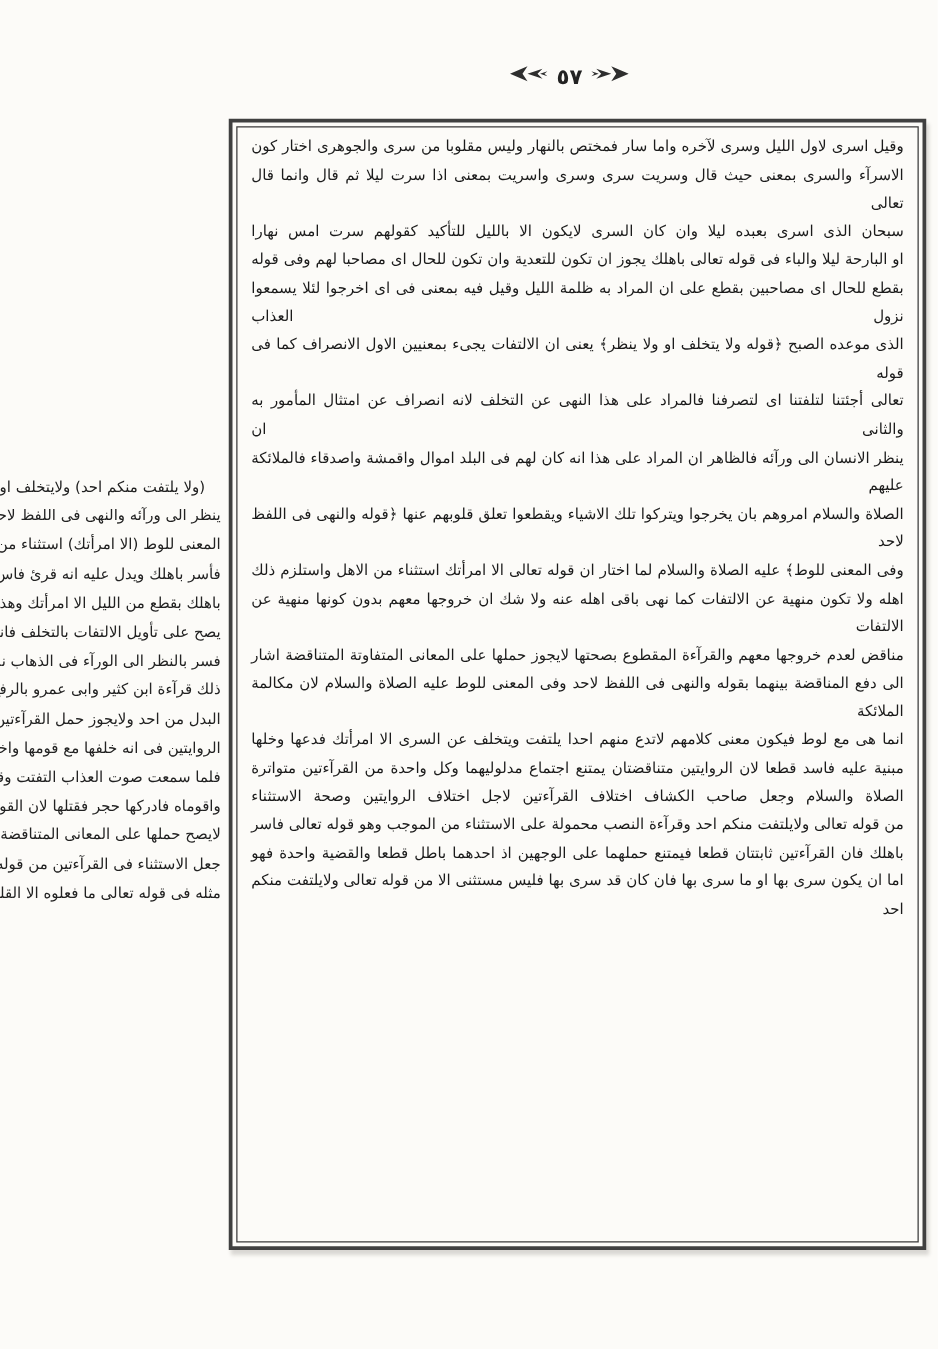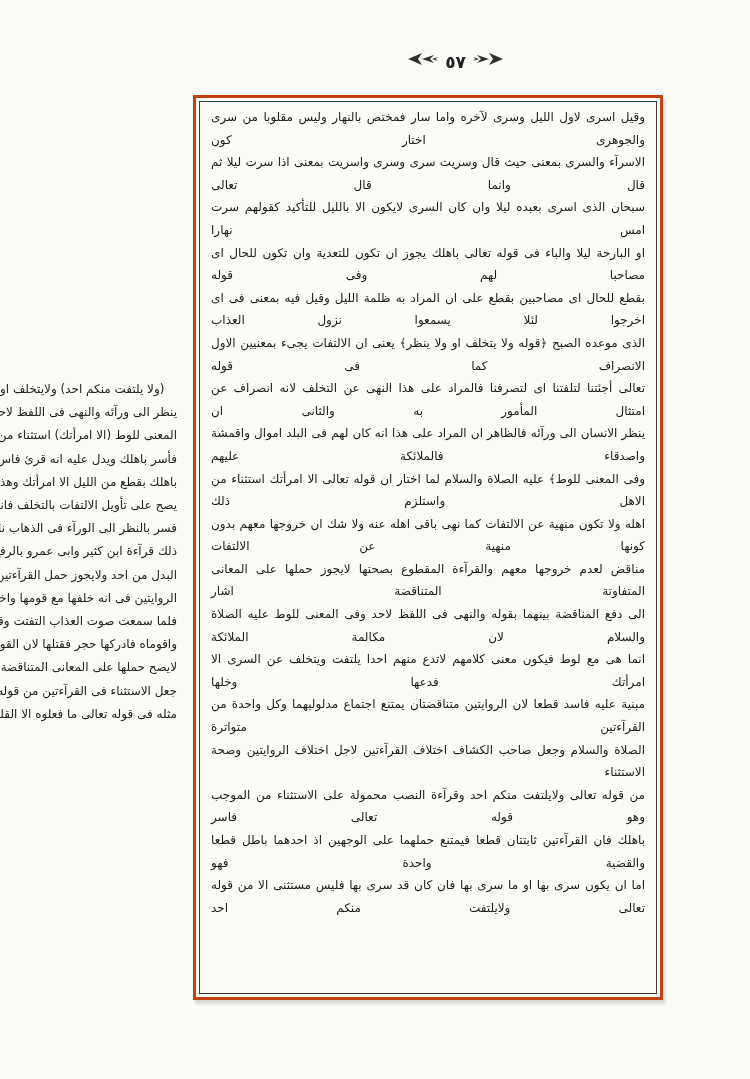--- a/index.html
+++ b/index.html
@@ -23,23 +23,23 @@
     direction:rtl;
   }
   .pagenum{
     font-size:17px;font-weight:bold;color:#222;
     letter-spacing:1px;
   }
   .orn svg{display:block;}
   
   .frame{
     position:absolute;
-    left:193px;top:95px;width:470px;height:905px;
+    left:183px;top:95px;width:558px;height:905px;
     box-sizing:border-box;
-    border:3px solid #c2410c;
+    border:3px solid #404040;
     padding:3px;
     background:#fcfbf8;
     box-shadow:2px 4px 3px rgba(60,55,45,0.18);
   }
   .frame-inner{
     box-sizing:border-box;
     width:100%;height:100%;
     border:1px solid #3a3a3a;
     padding:4px 11px 4px 11px;
     overflow:hidden;
@@ -94,20 +94,21 @@
   <div class="frame">
     <div class="frame-inner">
         <div class="tline">وقيل اسرى لاول الليل وسرى لآخره واما سار فمختص بالنهار وليس مقلوبا من سرى والجوهرى اختار كون</div>
         <div class="tline">الاسرآء والسرى بمعنى حيث قال وسريت سرى وسرى واسريت بمعنى اذا سرت ليلا ثم قال وانما قال تعالى</div>
         <div class="tline">سبحان الذى اسرى بعبده ليلا وان كان السرى لايكون الا بالليل للتأكيد كقولهم سرت امس نهارا</div>
         <div class="tline">او البارحة ليلا والباء فى قوله تعالى باهلك يجوز ان تكون للتعدية وان تكون للحال اى مصاحبا لهم وفى قوله</div>
         <div class="tline">بقطع للحال اى مصاحبين بقطع على ان المراد به ظلمة الليل وقيل فيه بمعنى فى اى اخرجوا لئلا يسمعوا نزول العذاب</div>
         <div class="tline">الذى موعده الصبح ﴿قوله ولا يتخلف او ولا ينظر﴾ يعنى ان الالتفات يجىء بمعنيين الاول الانصراف كما فى قوله</div>
         <div class="tline">تعالى أجئتنا لتلفتنا اى لتصرفنا فالمراد على هذا النهى عن التخلف لانه انصراف عن امتثال المأمور به والثانى ان</div>
         <div class="tline">ينظر الانسان الى ورآئه فالظاهر ان المراد على هذا انه كان لهم فى البلد اموال واقمشة واصدقاء فالملائكة عليهم</div>
+        <div class="tline">الصلاة والسلام امروهم بان يخرجوا ويتركوا تلك الاشياء ويقطعوا تعلق قلوبهم عنها ﴿قوله والنهى فى اللفظ لاحد</div>
         <div class="tline">وفى المعنى للوط﴾ عليه الصلاة والسلام لما اختار ان قوله تعالى الا امرأتك استثناء من الاهل واستلزم ذلك</div>
         <div class="tline">اهله ولا تكون منهية عن الالتفات كما نهى باقى اهله عنه ولا شك ان خروجها معهم بدون كونها منهية عن الالتفات</div>
         <div class="tline">مناقض لعدم خروجها معهم والقرآءة المقطوع بصحتها لايجوز حملها على المعانى المتفاوتة المتناقضة اشار</div>
         <div class="tline">الى دفع المناقضة بينهما بقوله والنهى فى اللفظ لاحد وفى المعنى للوط عليه الصلاة والسلام لان مكالمة الملائكة</div>
         <div class="tline">انما هى مع لوط فيكون معنى كلامهم لاتدع منهم احدا يلتفت ويتخلف عن السرى الا امرأتك فدعها وخلها</div>
         <div class="tline">مبنية عليه فاسد قطعا لان الروايتين متناقضتان يمتنع اجتماع مدلوليهما وكل واحدة من القرآءتين متواترة</div>
         <div class="tline">الصلاة والسلام وجعل صاحب الكشاف اختلاف القرآءتين لاجل اختلاف الروايتين وصحة الاستثناء</div>
         <div class="tline">من قوله تعالى ولايلتفت منكم احد وقرآءة النصب محمولة على الاستثناء من الموجب وهو قوله تعالى فاسر</div>
         <div class="tline">باهلك فان القرآءتين ثابتتان قطعا فيمتنع حملهما على الوجهين اذ احدهما باطل قطعا والقضية واحدة فهو</div>
         <div class="tline">اما ان يكون سرى بها او ما سرى بها فان كان قد سرى بها فليس مستثنى الا من قوله تعالى ولايلتفت منكم احد</div>

